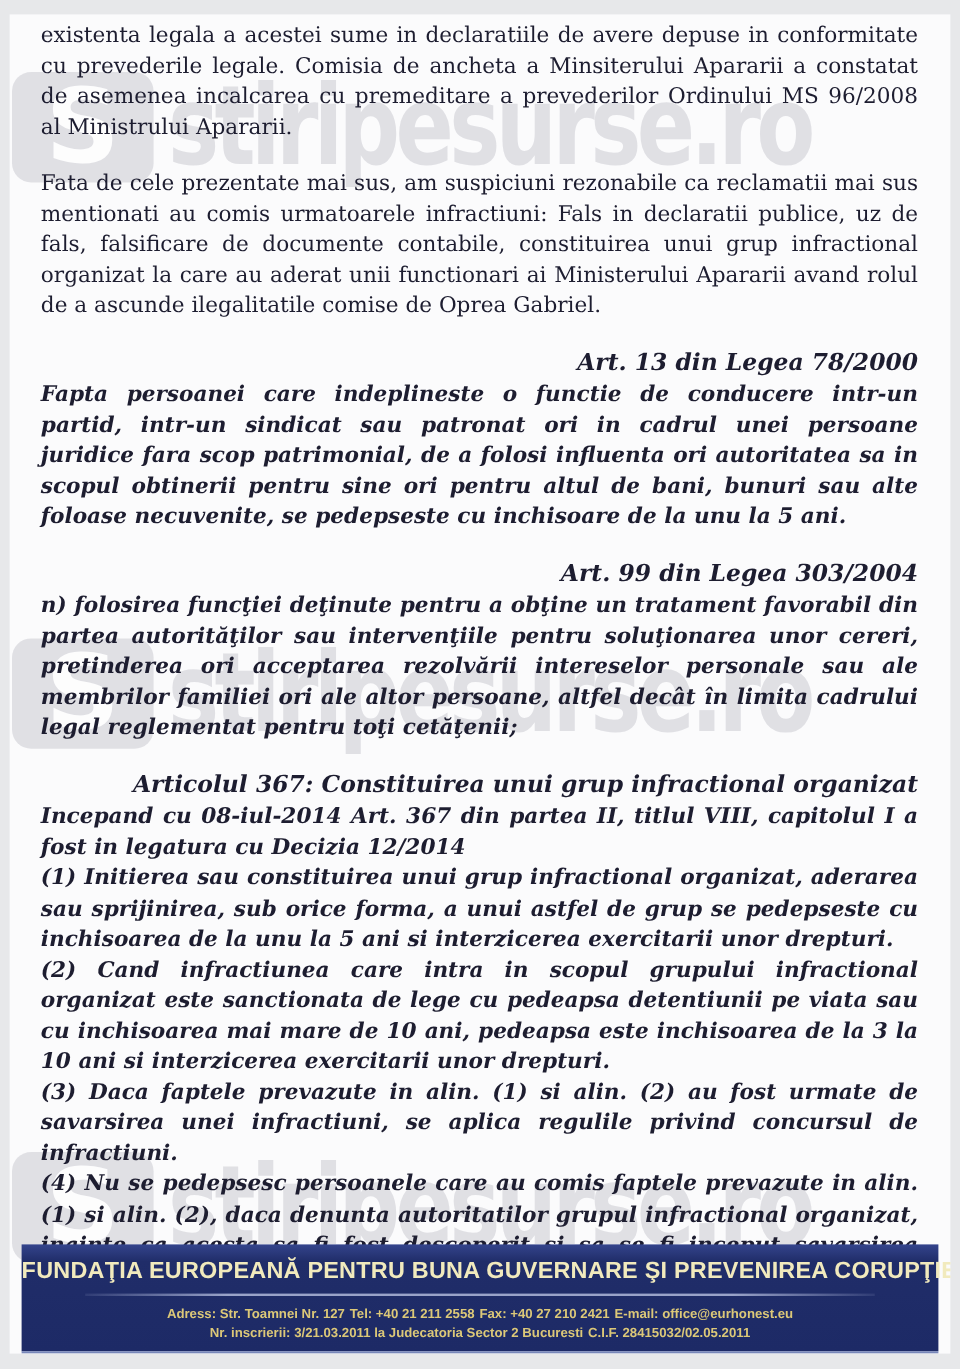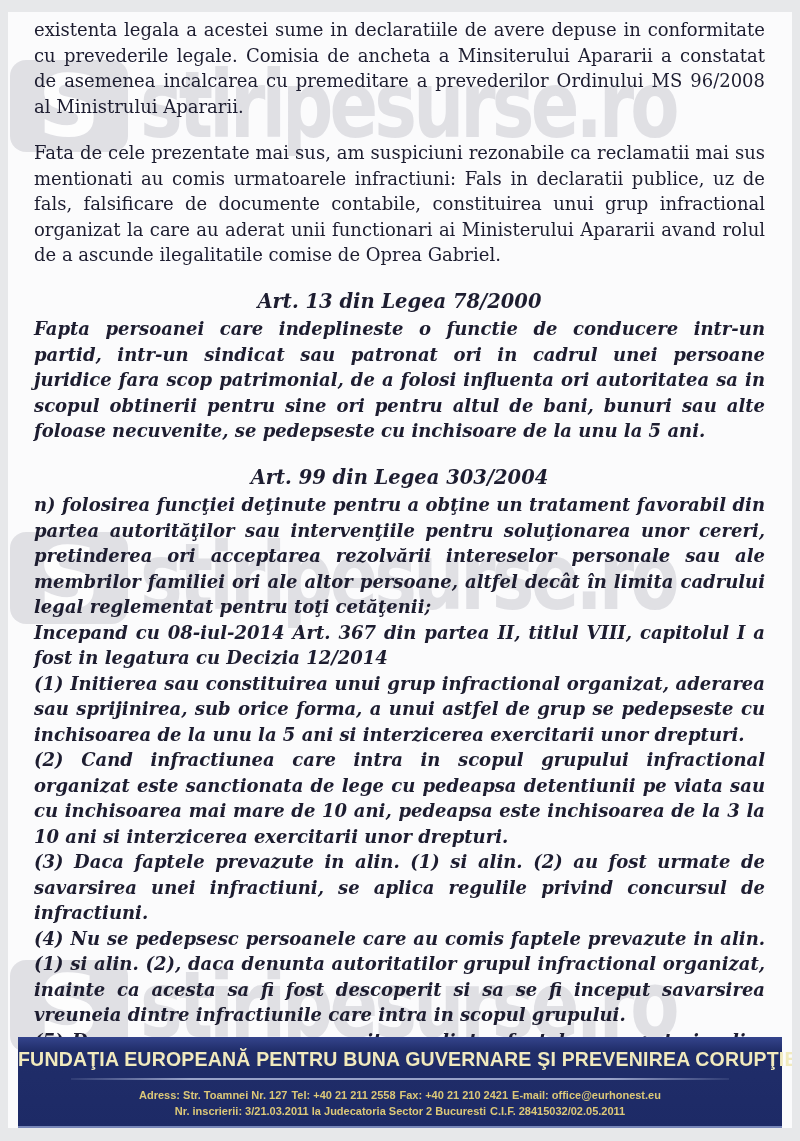--- a/index.html
+++ b/index.html
@@ -57,21 +57,21 @@
     font-size:18px;
     line-height:25.5px;
     text-align:justify;
   }
   .b-body   { margin:0 0 21px 0; }
   .b-italic { margin:0; font-style:italic;font-weight:bold; }
   .b-heading{
     margin:21px 0 2px 0;
     font-weight:bold; font-style:italic;
     font-size:19.5px;
-    text-align:center;
+    text-align:right;
   }
 
   
   .banner {
     position:absolute; left:10px; right:10px; bottom:0;
     height:91px;
     z-index:2;
     background:linear-gradient(#34448c 0%, #202d69 16%, #1d2a66 100%);
     border-bottom:2px solid #7887b9;
     font-family:"Liberation Sans", sans-serif;
@@ -116,35 +116,36 @@
     <span class="wm-text">stiripesurse.ro</span>
   </div>
 
   <div class="doc" id="doc-blocks">
       <p class="b-body">existenta legala a acestei sume in declaratiile de avere depuse in conformitate cu prevederile legale. Comisia de ancheta a Minsiterului Apararii a constatat de asemenea incalcarea cu premeditare a prevederilor Ordinului MS 96/2008 al Ministrului Apararii.</p>
       <p class="b-body">Fata de cele prezentate mai sus, am suspiciuni rezonabile ca reclamatii mai sus mentionati au comis urmatoarele infractiuni: Fals in declaratii publice, uz de fals, falsificare de documente contabile, constituirea unui grup infractional organizat la care au aderat unii functionari ai Ministerului Apararii avand rolul de a ascunde ilegalitatile comise de Oprea Gabriel.</p>
       <p class="b-heading">Art. 13 din Legea 78/2000</p>
       <p class="b-italic">Fapta persoanei care indeplineste o functie de conducere intr-un partid, intr-un sindicat sau patronat ori in cadrul unei persoane juridice fara scop patrimonial, de a folosi influenta ori autoritatea sa in scopul obtinerii pentru sine ori pentru altul de bani, bunuri sau alte foloase necuvenite, se pedepseste cu inchisoare de la unu la 5 ani.</p>
       <p class="b-heading">Art. 99 din Legea 303/2004</p>
       <p class="b-italic">n) folosirea funcţiei deţinute pentru a obţine un tratament favorabil din partea autorităţilor sau intervenţiile pentru soluţionarea unor cereri, pretinderea ori acceptarea rezolvării intereselor personale sau ale membrilor familiei ori ale altor persoane, altfel decât în limita cadrului legal reglementat pentru toţi cetăţenii;</p>
+      <p class="b-heading">Articolul 367: Constituirea unui grup infractional organizat</p>
       <p class="b-italic">Incepand cu 08-iul-2014 Art. 367 din partea II, titlul VIII, capitolul I a fost in legatura cu Decizia 12/2014</p>
       <p class="b-italic"> (1) Initierea sau constituirea unui grup infractional organizat, aderarea sau sprijinirea, sub orice forma, a unui astfel de grup se pedepseste cu inchisoarea de la unu la 5 ani si interzicerea exercitarii unor drepturi.</p>
       <p class="b-italic">(2) Cand infractiunea care intra in scopul grupului infractional organizat este sanctionata de lege cu pedeapsa detentiunii pe viata sau cu inchisoarea mai mare de 10 ani, pedeapsa este inchisoarea de la 3 la 10 ani si interzicerea exercitarii unor drepturi.</p>
       <p class="b-italic">(3) Daca faptele prevazute in alin. (1) si alin. (2) au fost urmate de savarsirea unei infractiuni, se aplica regulile privind concursul de infractiuni.</p>
       <p class="b-italic">(4) Nu se pedepsesc persoanele care au comis faptele prevazute in alin. (1) si alin. (2), daca denunta autoritatilor grupul infractional organizat, inainte ca acesta sa fi fost descoperit si sa se fi inceput savarsirea vreuneia dintre infractiunile care intra in scopul grupului.</p>
       <p class="b-italic">(5) Daca persoana care a savarsit una dintre faptele prevazute in alin. (1)-(3) inlesneste, in cursul urmaririi penale, aflarea adevarului si tragerea la raspundere penala a unuia sau mai multor membri ai unui grup infractional organizat, limitele speciale ale pedepsei se reduc la jumatate.</p>
     </div>
 
   <div class="banner">
     <div class="banner-title">FUNDAŢIA EUROPEANĂ PENTRU BUNA GUVERNARE ŞI PREVENIREA CORUPŢIEI</div>
     <div class="banner-sep"></div>
     <div class="banner-line" id="footer-line1">
         <span>Adress: Str. Toamnei Nr. 127</span>
         <span>Tel: +40 21 211 2558</span>
-        <span>Fax: +40 21 210 2421</span>
+        <span>Fax: +40 27 210 2421</span>
         <span>E-mail: office@eurhonest.eu</span>
       </div>
     <div class="banner-line" id="footer-line2">
         <span>Nr. inscrierii: 3/21.03.2011 la Judecatoria Sector 2 Bucuresti</span>
         <span>C.I.F. 28415032/02.05.2011</span>
       </div>
   </div>
 
 </div>
 

